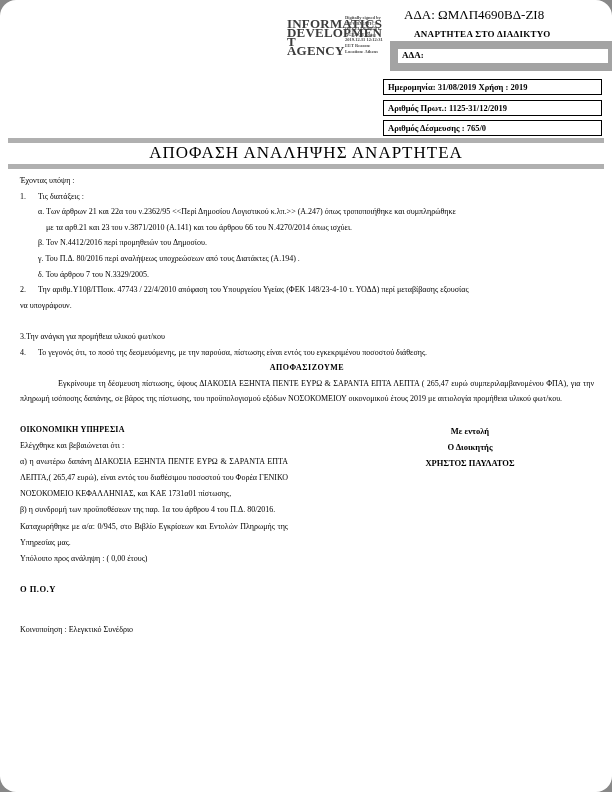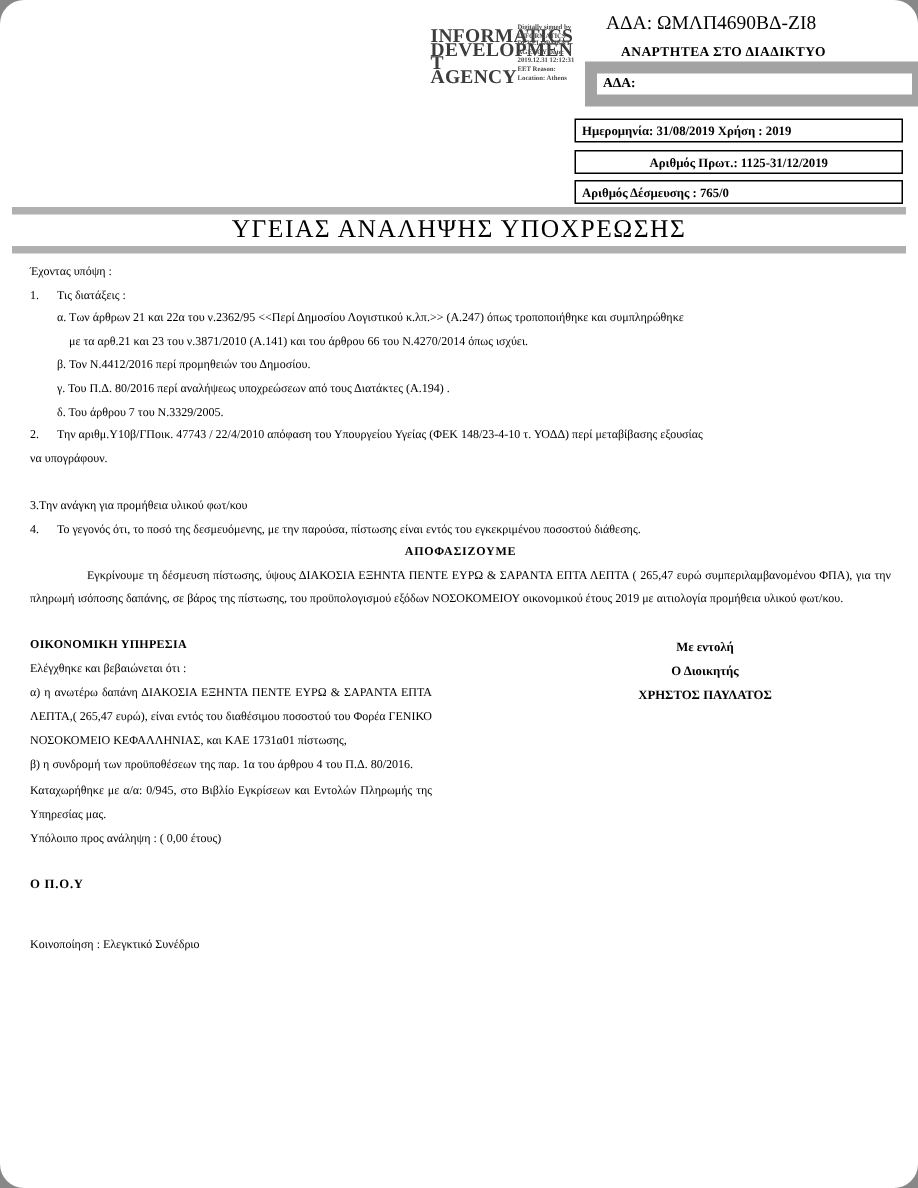--- a/index.html
+++ b/index.html
@@ -12,21 +12,21 @@
   }
   
   .issuer { position:absolute; left:125px; top:22px; font-weight:bold; font-size:8.5px; line-height:19.5px; letter-spacing:0.2px; }
   .sig-agency { position:absolute; left:287px; top:19px; width:57px; font-size:13px; line-height:9px; color:#3c3c3c; font-weight:bold; letter-spacing:0.2px; }
   .sig-details { position:absolute; left:345px; top:15px; width:42px; font-size:4.5px; line-height:5.6px; color:#4a4a4a; font-weight:bold; }
   .ada-line { position:absolute; left:404px; top:7px; font-size:13px; }
   .anartitea { position:absolute; left:414px; top:29px; font-size:9px; font-weight:bold; letter-spacing:0.3px; }
   .ada-box { position:absolute; left:390px; top:41px; width:202px; height:12px; border:8px solid #a3a3a3; font-size:9px; font-weight:bold; padding:1px 4px; }
   .info-box { position:absolute; left:383px; width:209px; height:11px; border:1px solid #000; font-size:8.5px; font-weight:bold; padding:1.5px 4px; white-space:nowrap; overflow:hidden; }
   .info-box.b1 { top:79px; }
-  .info-box.b2 { top:100px;text-align:center; }
+  .info-box.b2 { top:100px; }
   .info-box.b3 { top:120px; }
   
   .bar { position:absolute; left:8px; width:596px; height:5px; background:#b0b0b0; }
   .bar.top { top:138px; }
   .bar.bottom { top:164px; }
   .doc-title { position:absolute; left:0; top:143px; width:612px; text-align:center; font-size:17px; letter-spacing:1px; }
   
   .body-block { position:absolute; left:20px; top:173px; width:574px; font-size:8px; line-height:15.6px; }
   .bline { white-space:nowrap; }
   .num { display:inline-block; width:18px; }
@@ -58,21 +58,21 @@
   <div class="anartitea">ΑΝΑΡΤΗΤΕΑ ΣΤΟ ΔΙΑΔΙΚΤΥΟ</div>
   <div class="ada-box">
     <span>ΑΔΑ:</span>
   </div>
 
   <div class="info-box b1">Ημερομηνία: 31/08/2019 Χρήση : 2019</div>
   <div class="info-box b2">Αριθμός Πρωτ.: 1125-31/12/2019</div>
   <div class="info-box b3">Αριθμός Δέσμευσης : 765/0</div>
 
   <div class="bar top"></div>
-  <div class="doc-title">ΥΓΕΙΑΣ ΑΝΑΛΗΨΗΣ ΥΠΟΧΡΕΩΣΗΣ</div>
+  <div class="doc-title">ΑΠΟΦΑΣΗ ΑΝΑΛΗΨΗΣ ΑΝΑΡΤΗΤΕΑ</div>
   <div class="bar bottom"></div>
 
   <div class="body-block">
     <div class="bline">Έχοντας υπόψη :</div>
     <div class="bline"><span class="num">1.</span><span>Τις διατάξεις :</span></div>
     <div class="bline ind1">α. Των άρθρων 21 και 22α του ν.2362/95  &lt;&lt;Περί Δημοσίου Λογιστικού κ.λπ.&gt;&gt; (Α.247) όπως τροποποιήθηκε και συμπληρώθηκε</div>
     <div class="bline ind2">με τα αρθ.21 και 23 του ν.3871/2010 (Α.141) και του άρθρου 66 του Ν.4270/2014 όπως ισχύει.</div>
     <div class="bline ind1">β. Τον Ν.4412/2016 περί προμηθειών του Δημοσίου.</div>
     <div class="bline ind1">γ. Του Π.Δ. 80/2016 περί αναλήψεως υποχρεώσεων από τους Διατάκτες (Α.194) .</div>
     <div class="bline ind1">δ. Του άρθρου 7 του Ν.3329/2005.</div>

